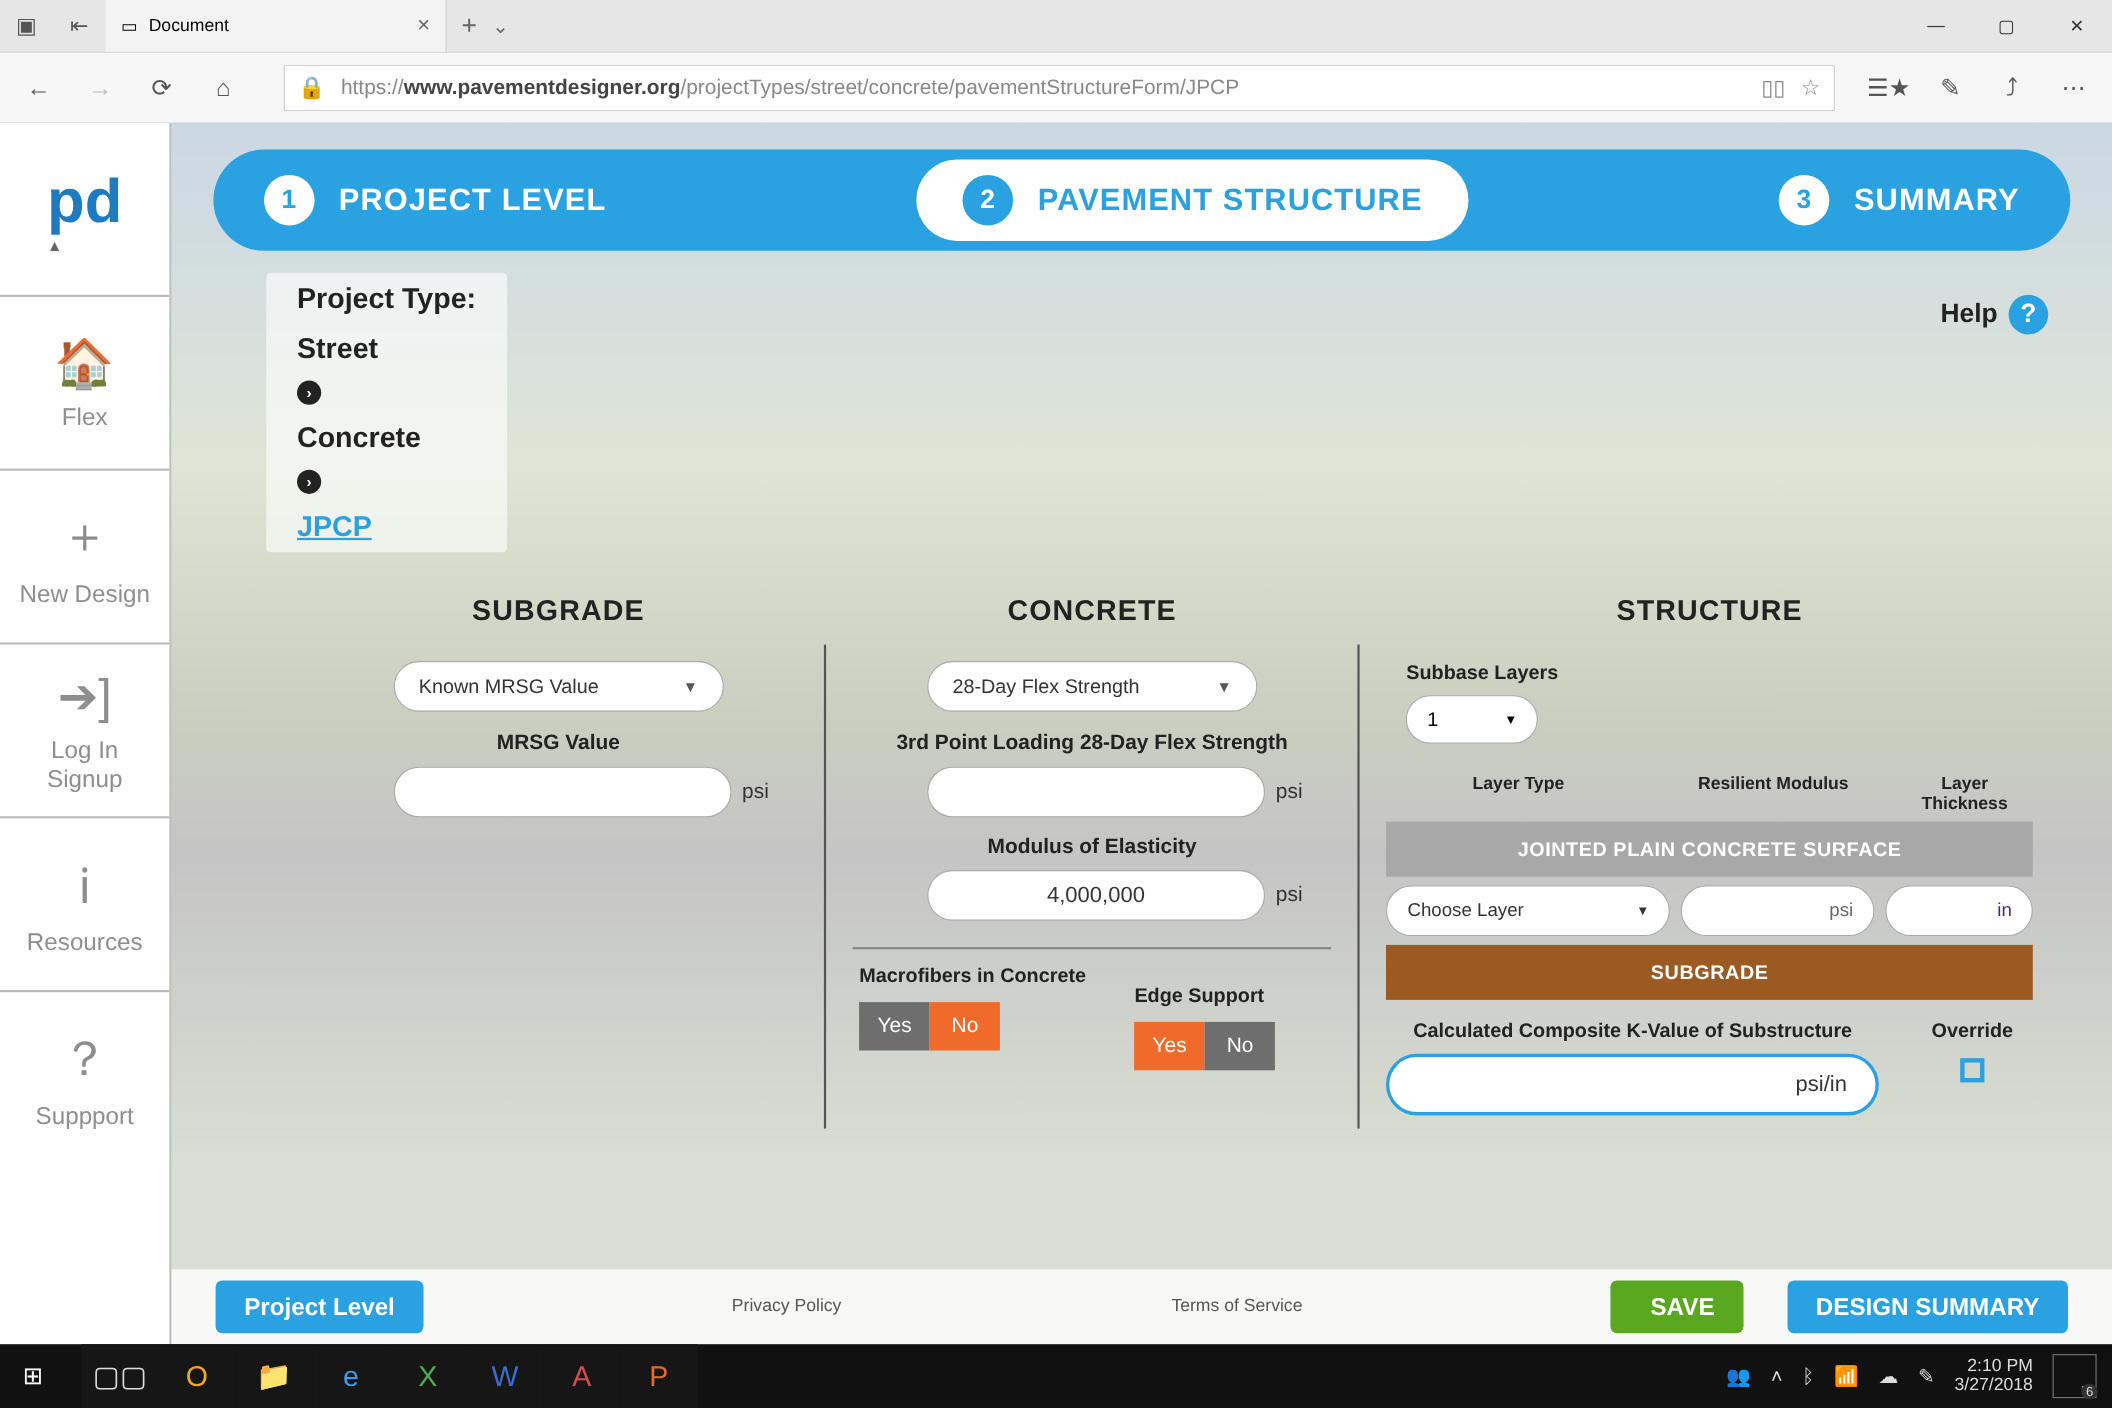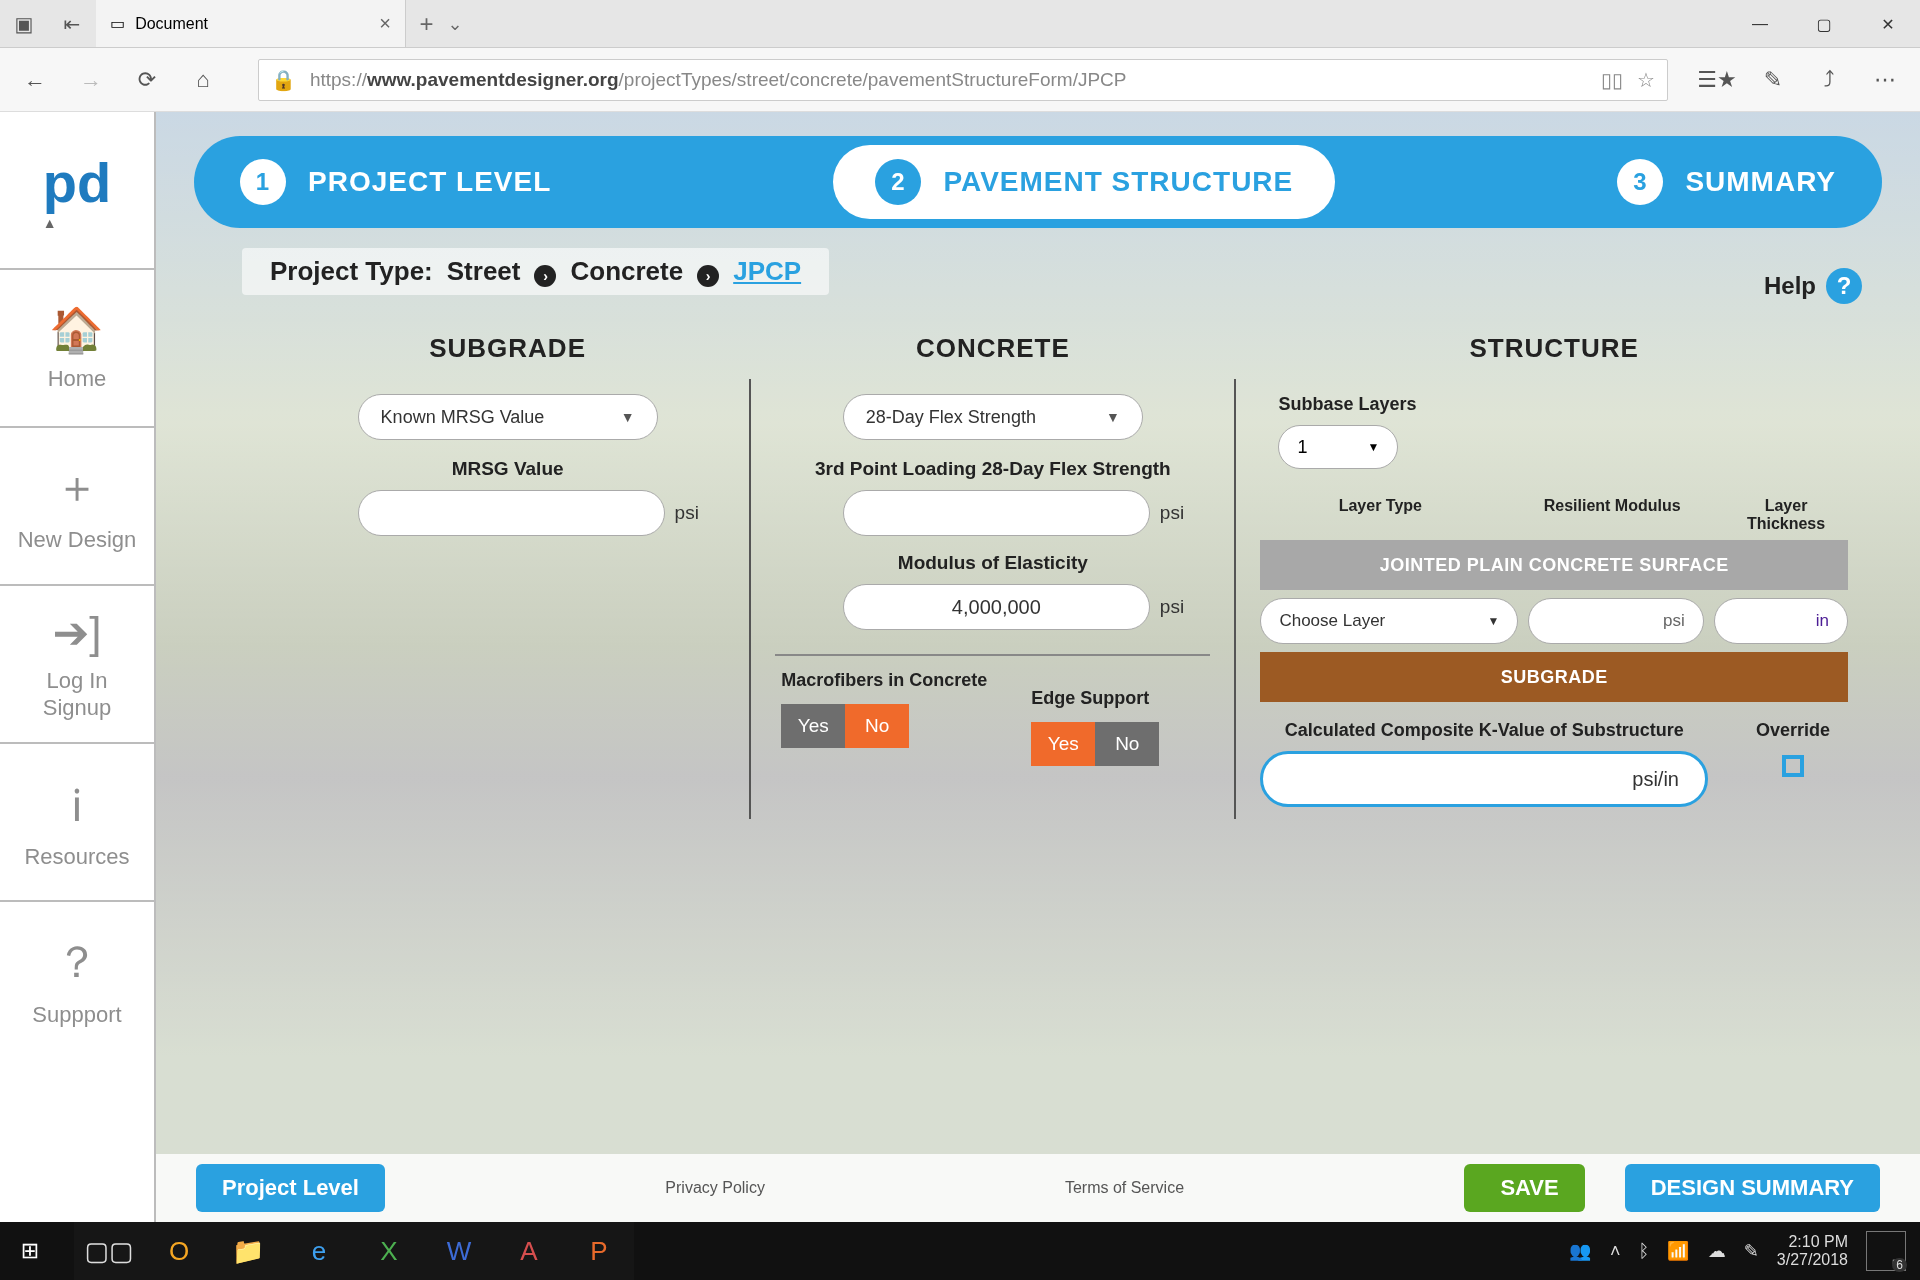--- a/index.html
+++ b/index.html
@@ -37,21 +37,21 @@
 }
 
 
 .stepper { margin: 24px 38px 0 38px; height: 92px; background: #2aa1e0; border-radius: 46px; display: flex; align-items: center; justify-content: space-between; padding: 0 46px; color: #fff; }
 .step { display: flex; align-items: center; gap: 22px; font-size: 28px; font-weight: 700; letter-spacing: 1px; }
 .step .num { width: 46px; height: 46px; border-radius: 50%; background: #fff; color: #2aa1e0; display: flex; align-items: center; justify-content: center; font-size: 24px; }
 .step.active { background: #fff; border-radius: 40px; padding: 14px 42px; color: #2aa1e0; }
 .step.active .num { background: #2aa1e0; color: #fff; }
 
 
-.breadcrumb { margin: 20px 0 0 86px; background: rgba(255,255,255,0.6); display: inline-flex; align-items: flex-end; gap: 14px; padding: 8px 28px; font-size: 26px; font-weight: 700; color: #222; border-radius: 4px; }
+.breadcrumb { margin: 20px 0 0 86px; background: rgba(255,255,255,0.6); display: inline-flex; align-items: flex-start; gap: 14px; padding: 8px 28px; font-size: 26px; font-weight: 700; color: #222; border-radius: 4px; flex-direction: column; }
 .breadcrumb .chev { width: 22px; height: 22px; border-radius: 50%; background: #222; color: #fff; display: inline-flex; align-items: center; justify-content: center; font-size: 14px; }
 .breadcrumb .current { color: #2aa1e0; text-decoration: underline; }
 
 
 .help { position: absolute; right: 58px; top: 156px; display: flex; align-items: center; gap: 10px; font-size: 24px; font-weight: 700; color: #222; }
 .help .q { width: 36px; height: 36px; border-radius: 50%; background: #2aa1e0; color: #fff; display: flex; align-items: center; justify-content: center; font-size: 24px; }
 
 
 .columns { display: flex; margin: 38px 48px 0 110px; gap: 0; }
 .col { flex: 1; padding: 0 24px; position: relative; }
@@ -171,21 +171,21 @@
 </div>
 
 <div class="viewport">
 
   <div class="sidebar">
     <div class="side-logo">
       <div class="logo-pd">p<span style="color:#1f7bbf;">d</span><div style="font-size:14px;color:#666;letter-spacing:0;">▲</div></div>
     </div>
     <div class="side-item">
       <div class="ic">🏠</div>
-      <div class="lbl">Home</div>
+      <div class="lbl">Flex</div>
     </div>
     <div class="side-item">
       <div class="ic">＋</div>
       <div class="lbl">New Design</div>
     </div>
     <div class="side-item">
       <div class="ic">➔]</div>
       <div class="lbl" style="white-space:pre-line;">Log In
 Signup</div>
     </div>

